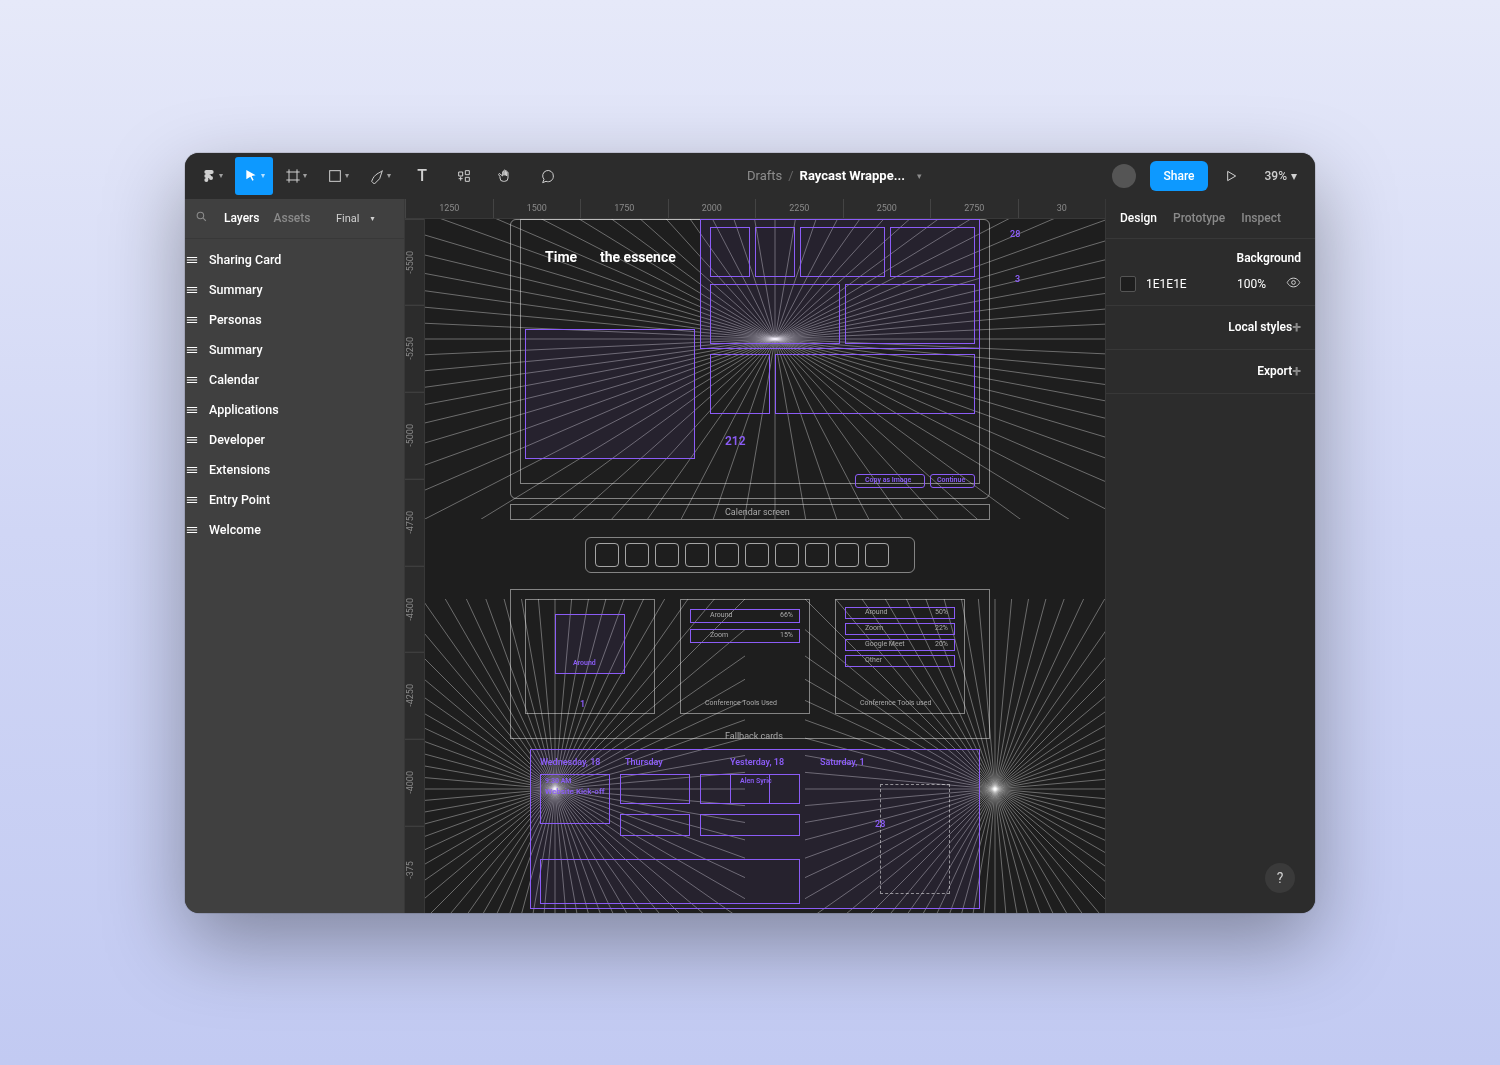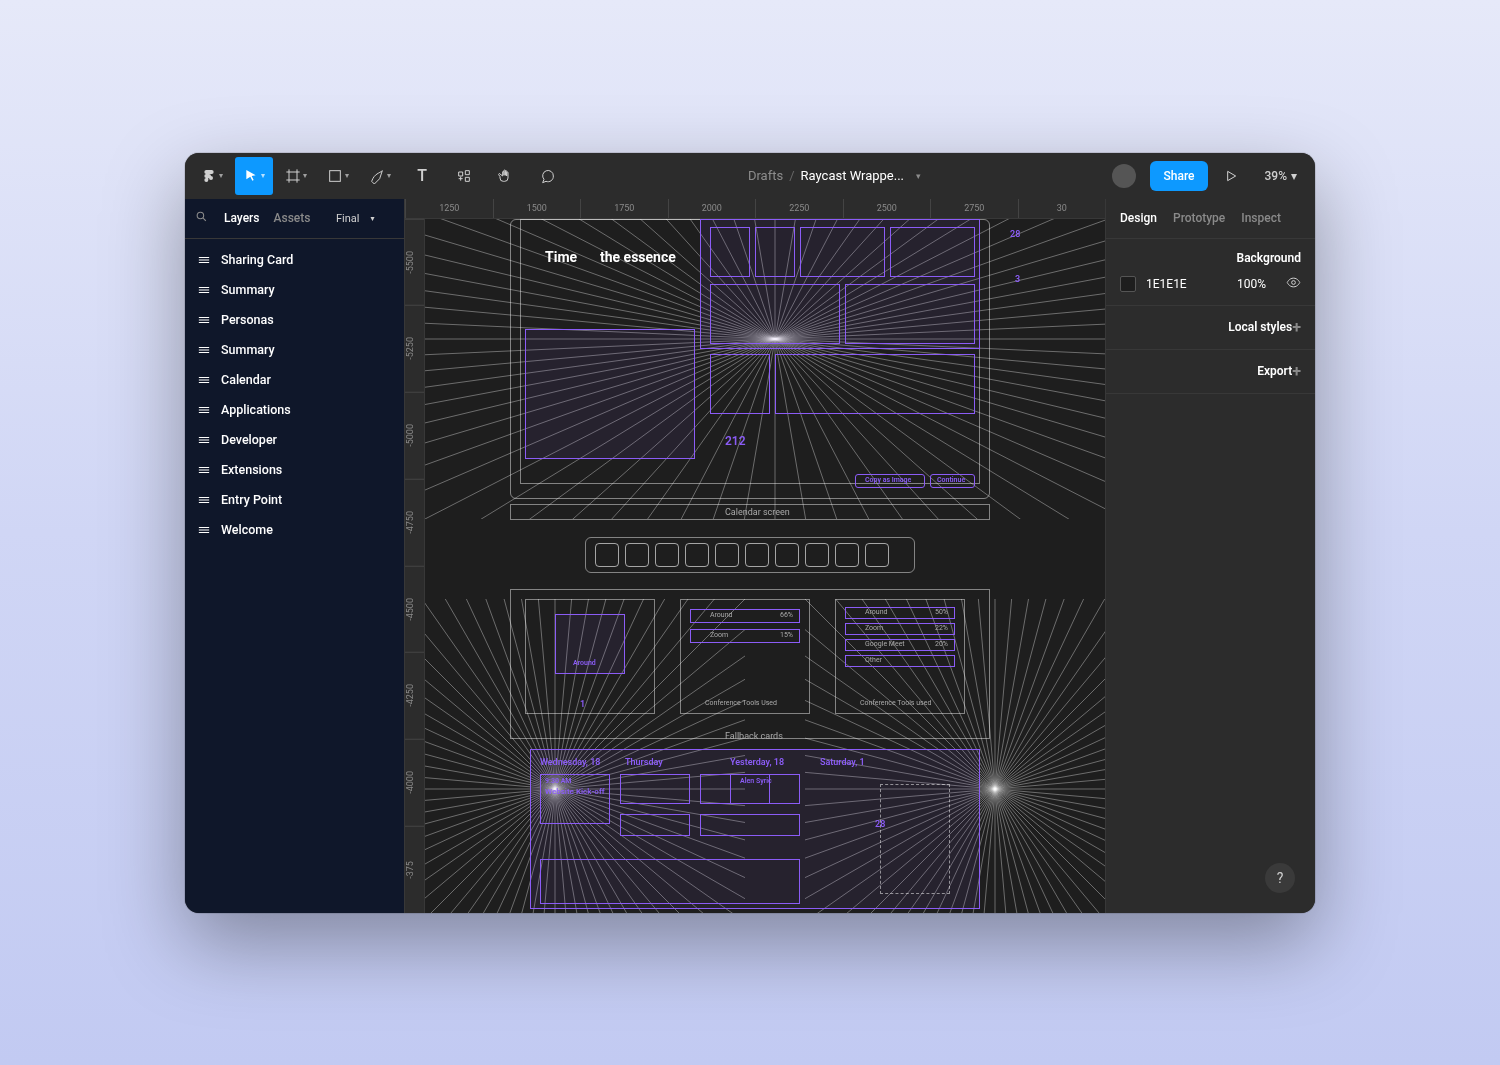--- a/index.html
+++ b/index.html
@@ -40,44 +40,44 @@
   background: #0d99ff; color: #fff;
   padding: 0 14px; height: 30px;
   border-radius: 6px; display: flex; align-items: center;
   font-weight: 500; cursor: pointer;
 }
 .zoom { padding: 0 10px; cursor: pointer; display:flex; align-items:center; gap:4px; font-weight:500;}
 .avatar { width: 24px; height: 24px; border-radius: 50%; background: #555; margin: 0 10px; }
 .breadcrumb { display: flex; align-items: center; gap: 6px; font-size: 13px; }
 .breadcrumb .folder { color: #8c8c8c; }
 .breadcrumb .slash { color: #666; }
-.breadcrumb .file { color: #fff; font-weight: 400; max-width: 130px; white-space: nowrap; overflow: hidden; text-overflow: ellipsis; }
+.breadcrumb .file { color: #fff; font-weight: 700; max-width: 130px; white-space: nowrap; overflow: hidden; text-overflow: ellipsis; }
 .breadcrumb .drop { font-size: 9px; color: #8c8c8c; margin-left: 6px; }
 .icon { width: 16px; height: 16px; }
 
 .body { flex: 1; display: flex; overflow: hidden; }
 .left-panel {
-  width: 220px; background: #0f172a;
+  width: 220px; background: #404040;
   border-right: 1px solid #383838;
   display: flex; flex-direction: column;
   font-size: 12px; color: #d0d0d0;
 }
 .lp-tabs {
   height: 40px; display: flex; align-items: center;
   padding: 0 10px; gap: 14px;
   border-bottom: 1px solid #383838;
 }
 .lp-tabs .srch { color: #8a8a8a; margin-right: 2px; }
 .lp-tabs .tab { color: #8a8a8a; cursor: pointer; font-weight: 500; }
 .lp-tabs .tab.active { color: #fff; }
 .lp-pages { flex:1; display:flex; align-items:center; justify-content:center; padding-right:8px; gap:11px; color:#d0d0d0; font-size:11px;}
 .lp-layers { flex: 1; overflow: auto; padding: 6px 0; }
 .layer-row {
   height: 30px; display: flex; align-items: center;
-  padding: 0 12px; gap: 10px; cursor: pointer;
+  padding: 0 0; gap: 10px; cursor: pointer;
   color: #fff; font-size: 12.5px; font-weight: 500;
 }
 .layer-row .licon { width: 14px; display:flex; align-items:center; justify-content:center; color:#fff; }
 
 .canvas-wrap { flex: 1; position: relative; background: #fde047; overflow: hidden; }
 .ruler-h {
   position: absolute; top: 0; left: 0; right: 0; height: 20px;
   background: #2c2c2c; border-bottom: 1px solid #383838;
   display: flex; font-size: 9px; color: #8a8a8a;
 }

